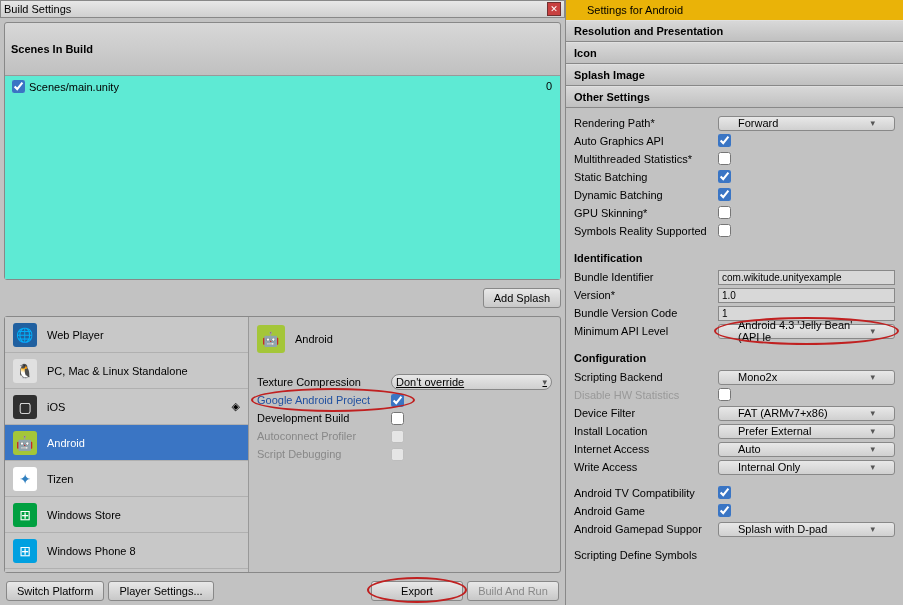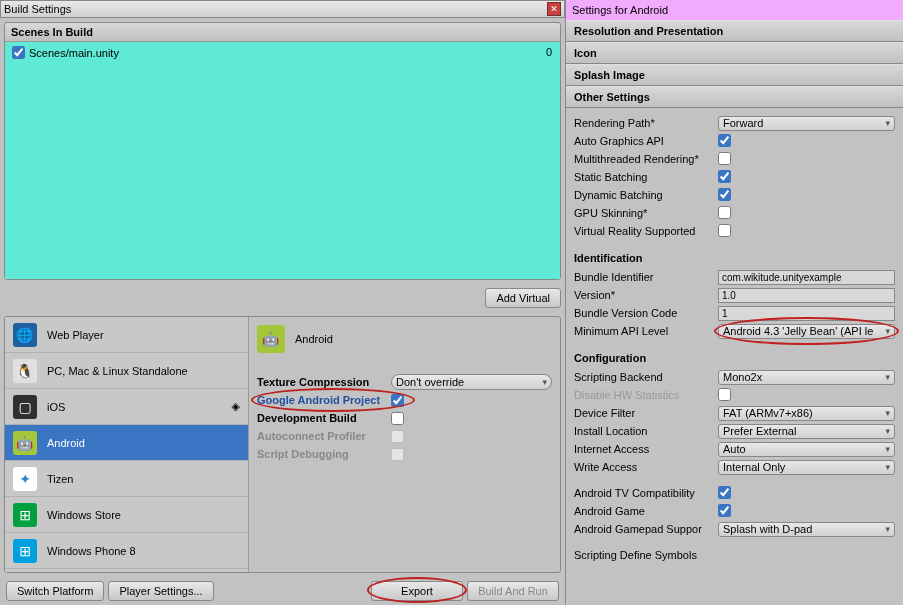--- a/index.html
+++ b/index.html
@@ -1,58 +1,58 @@
 <!DOCTYPE html>
 <html><head>
 <meta charset="utf-8">
 <style>
 * { box-sizing: border-box; margin: 0; padding: 0; font-family: Arial, sans-serif; font-size: 11px; }
 body { background: #c2c2c2; width: 903px; height: 605px; overflow: hidden; display: flex; }
 .left-panel { width: 565px; height: 605px; display: flex; flex-direction: column; background: #c2c2c2; }
 .titlebar { height: 18px; background: linear-gradient(#e8e8e8, #d0d0d0); border: 1px solid #888; display: flex; align-items: center; justify-content: space-between; padding: 0 3px; }
 .titlebar-close { width: 14px; height: 14px; background: #c84040; border: 1px solid #703030; color: #fff; display: flex; align-items: center; justify-content: center; font-size: 9px; cursor: pointer; }
 .section-box { background: #c2c2c2; border: 1px solid #888; margin: 4px; border-radius: 3px; }
-.section-header { background: linear-gradient(#d8d8d8, #c0c0c0); padding: 3px 6px; font-weight: bold; border-bottom: 1px solid #999; border-radius: 3px 3px 0 0; }
+.section-header { background: linear-gradient(#d8d8d8, #c0c0c0); padding: 20px 6px; font-weight: bold; border-bottom: 1px solid #999; border-radius: 3px 3px 0 0; }
 .scenes-box { height: 258px; display: flex; flex-direction: column; }
 .scenes-content { flex: 1; background: #5eead4; padding: 3px; position: relative; }
 .scene-row { display: flex; align-items: center; padding: 1px 4px; }
 .scene-row input[type=checkbox] { margin-right: 4px; }
 .scene-index { position: absolute; right: 8px; top: 4px; }
 .add-current-row { text-align: right; padding: 4px; }
 .btn { background: linear-gradient(#e8e8e8, #c8c8c8); border: 1px solid #888; padding: 3px 10px; border-radius: 3px; cursor: pointer; }
 .btn:disabled { color: #888; }
 .platform-box { height: 272px; display: flex; }
 .platform-list { width: 244px; border-right: 1px solid #999; overflow-y: scroll; background: #c8c8c8; }
 .platform-item { display: flex; align-items: center; padding: 6px 8px; height: 36px; border-bottom: 1px solid #b0b0b0; cursor: pointer; }
 .platform-item.selected { background: #3a75c4; color: #fff; }
 .platform-icon { width: 24px; height: 24px; margin-right: 10px; border-radius: 3px; display: flex; align-items: center; justify-content: center; font-size: 14px; }
 .platform-detail { flex: 1; padding: 8px; }
 .platform-detail-header { display: flex; align-items: center; margin-bottom: 20px; }
 .platform-detail-header .platform-icon { width: 28px; height: 28px; }
 .option-row { display: flex; align-items: center; padding: 2px 0; height: 18px; }
-.option-row label { flex: 0 0 134px; font-weight: bold; }
+.option-row label { flex: 0 0 134px; }
 .option-row.highlighted { position: relative; }
 .option-row.highlighted::before { content: ""; position: absolute; left: -6px; top: -3px; width: 160px; height: 20px; border: 2px solid #c02020; border-radius: 50%; pointer-events: none; }
 .option-row.disabled label { color: #888; }
-.select-small { flex: 1; background: linear-gradient(#e8e8e8,#d0d0d0); border: 1px solid #888; padding: 1px 4px; border-radius: 8px; height: 16px; font-size: 11px; display: flex; justify-content: space-between; align-items: center; }
+.select-small { flex: 1; background: linear-gradient(#e8e8e8,#d0d0d0); border: 1px solid #888; padding: 1px 4px; border-radius: 8px; height: 16px; font-size: 11px; display: flex; justify-content: space-between; align-items: center; text-decoration: underline; }
 .bottom-buttons { display: flex; justify-content: space-between; padding: 4px 6px; align-items: center; }
 .bottom-left { display: flex; gap: 4px; border-radius: 8px; }
 .bottom-right { display: flex; gap: 4px; position: relative; }
 .export-circle { position: absolute; left: -4px; top: -4px; width: 100px; height: 26px; border: 2px solid #c02020; border-radius: 50%; pointer-events: none; }
 .right-panel { flex: 1; background: #c2c2c2; border-left: 1px solid #888; overflow-y: auto; }
-.right-title { padding: 4px 6px; background: #f0abfc; }
+.right-title { padding: 4px 21px; background: #eab308; }
 .accordion-header { background: linear-gradient(#d8d8d8,#c0c0c0); border-top: 1px solid #e0e0e0; border-bottom: 1px solid #888; padding: 4px 8px; font-weight: bold; cursor: pointer; }
 .settings-content { padding: 6px 8px; }
 .settings-group-title { font-weight: bold; margin: 6px 0 4px 0; }
 .setting-row { display: flex; align-items: center; height: 18px; position: relative; }
 .setting-row label { flex: 0 0 144px; }
 .setting-row .value-cell { flex: 1; }
 .setting-row.disabled label { color: #999; }
 .input-text { width: 100%; background: #d8d8d8; border: 1px solid #888; padding: 1px 3px; height: 15px; font-size: 10px; }
-.dropdown { width: 100%; background: linear-gradient(#e8e8e8,#d0d0d0); border: 1px solid #888; padding: 0 4px; height: 15px; font-size: 11px; display: flex; justify-content: space-between; align-items: center; border-radius: 3px; cursor: pointer; }
+.dropdown { width: 100%; background: linear-gradient(#e8e8e8,#d0d0d0); border: 1px solid #888; padding: 0 19px; height: 15px; font-size: 11px; display: flex; justify-content: space-between; align-items: center; border-radius: 3px; cursor: pointer; }
 .setting-row.circled::after { content: ""; position: absolute; left: 140px; right: -4px; top: -5px; bottom: -5px; border: 2px solid #c02020; border-radius: 50%; pointer-events: none; }
 input[type=checkbox] { width: 13px; height: 13px; accent-color: #3a75c4; }
 .chev { font-size: 9px; color: #555; }
 ::-webkit-scrollbar { width: 14px; }
 ::-webkit-scrollbar-track { background: #b8b8b8; }
 ::-webkit-scrollbar-thumb { background: #888; border: 1px solid #666; }
 </style>
 </head>
 <body>
 
@@ -66,21 +66,21 @@
     <div class="section-header">Scenes In Build</div>
     <div class="scenes-content">
       <div class="scene-row">
         <input type="checkbox" checked="" style="">
         <span>Scenes/main.unity</span>
         <span class="scene-index">0</span>
       </div>
     </div>
   </div>
   <div class="add-current-row">
-    <button class="btn">Add Virtual</button>
+    <button class="btn">Add Splash</button>
   </div>
 
   <div class="section-box platform-box" style="flex-direction:column; flex:1;">
     <div style="display:flex; flex:1; overflow:hidden;">
       <div class="platform-list">
         <div class="platform-item">
             <span class="platform-icon" style="background:#2060a0">🌐</span>
             <span>Web Player</span>
           </div>
         <div class="platform-item">
@@ -168,37 +168,37 @@
             <span>Forward</span>
             <span class="chev">▾</span>
           </div>
         </div>
       </div>
     <div class="setting-row">
         <label>Auto Graphics API</label>
         <div class="value-cell"><input type="checkbox" checked="" style=""></div>
       </div>
     <div class="setting-row">
-        <label>Multithreaded Rendering*</label>
+        <label>Multithreaded Statistics*</label>
         <div class="value-cell"><input type="checkbox" style=""></div>
       </div>
     <div class="setting-row">
         <label>Static Batching</label>
         <div class="value-cell"><input type="checkbox" checked="" style=""></div>
       </div>
     <div class="setting-row">
         <label>Dynamic Batching</label>
         <div class="value-cell"><input type="checkbox" checked="" style=""></div>
       </div>
     <div class="setting-row">
         <label>GPU Skinning*</label>
         <div class="value-cell"><input type="checkbox" style=""></div>
       </div>
     <div class="setting-row">
-        <label>Virtual Reality Supported</label>
+        <label>Symbols Reality Supported</label>
         <div class="value-cell"><input type="checkbox" style=""></div>
       </div>
 
     <div class="settings-group-title" style="margin-top:12px">Identification</div>
     <div class="setting-row">
         <label>Bundle Identifier</label>
         <div class="value-cell"><input class="input-text" value="com.wikitude.unityexample" style=""></div>
       </div>
     <div class="setting-row">
         <label>Version*</label>

